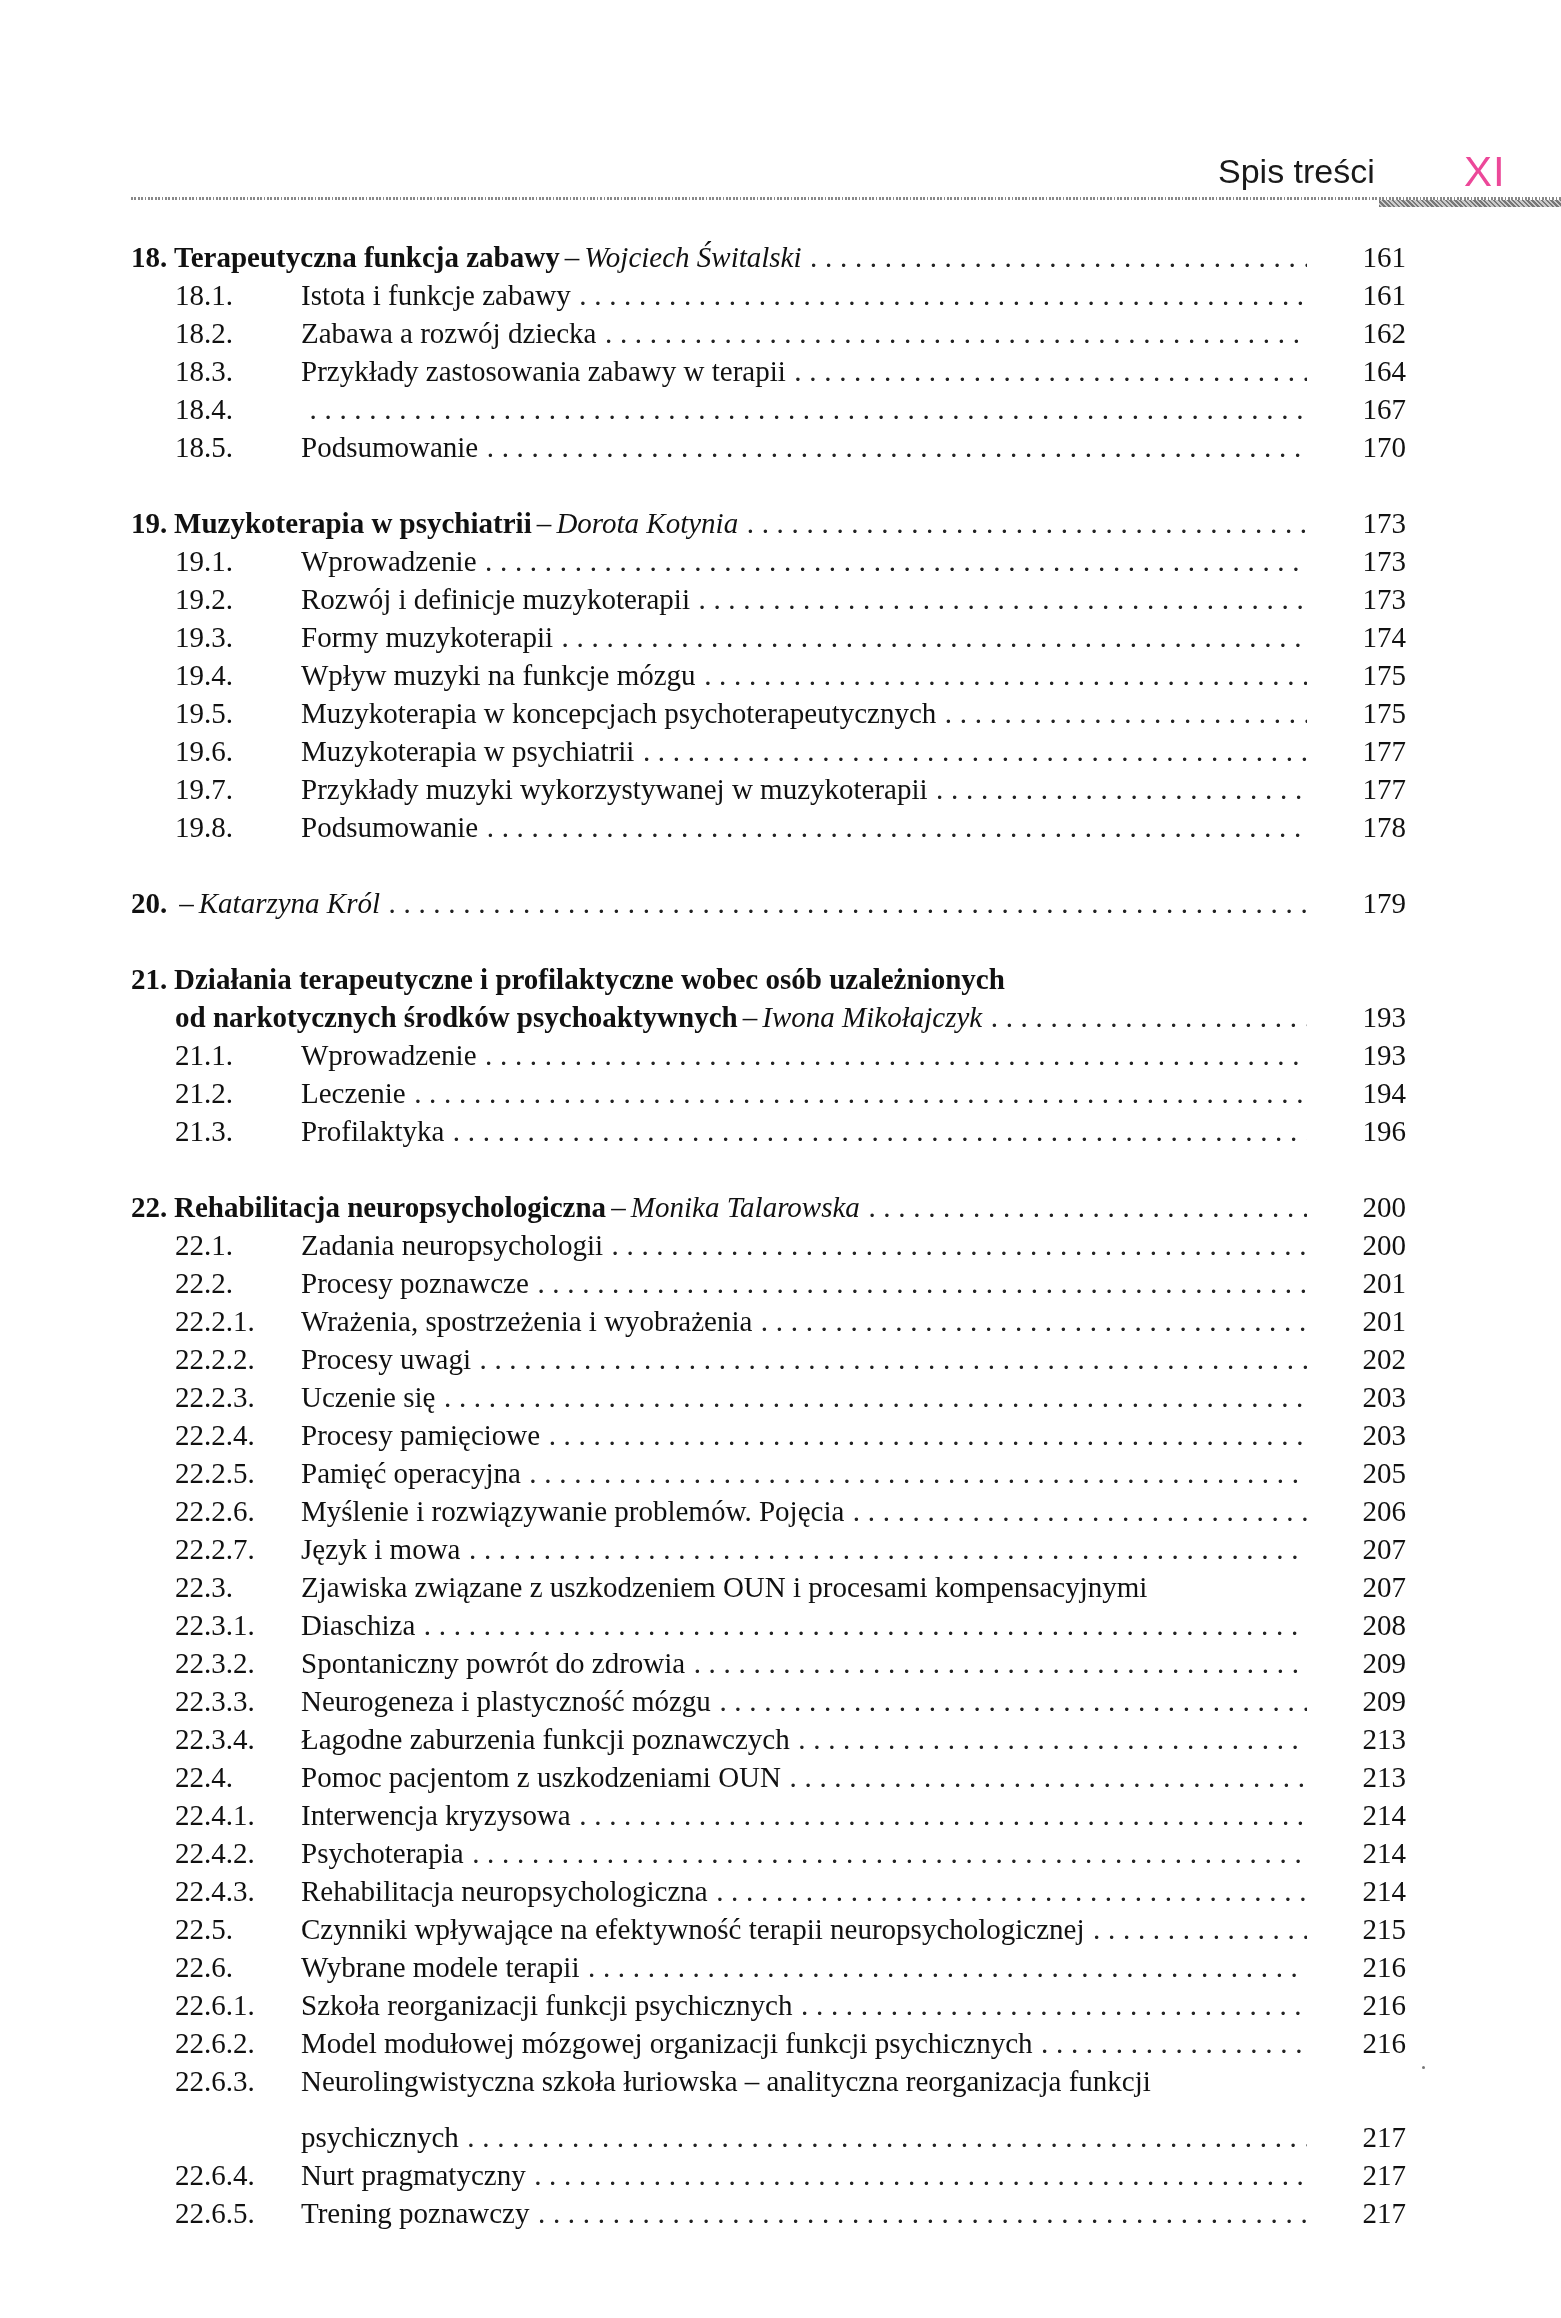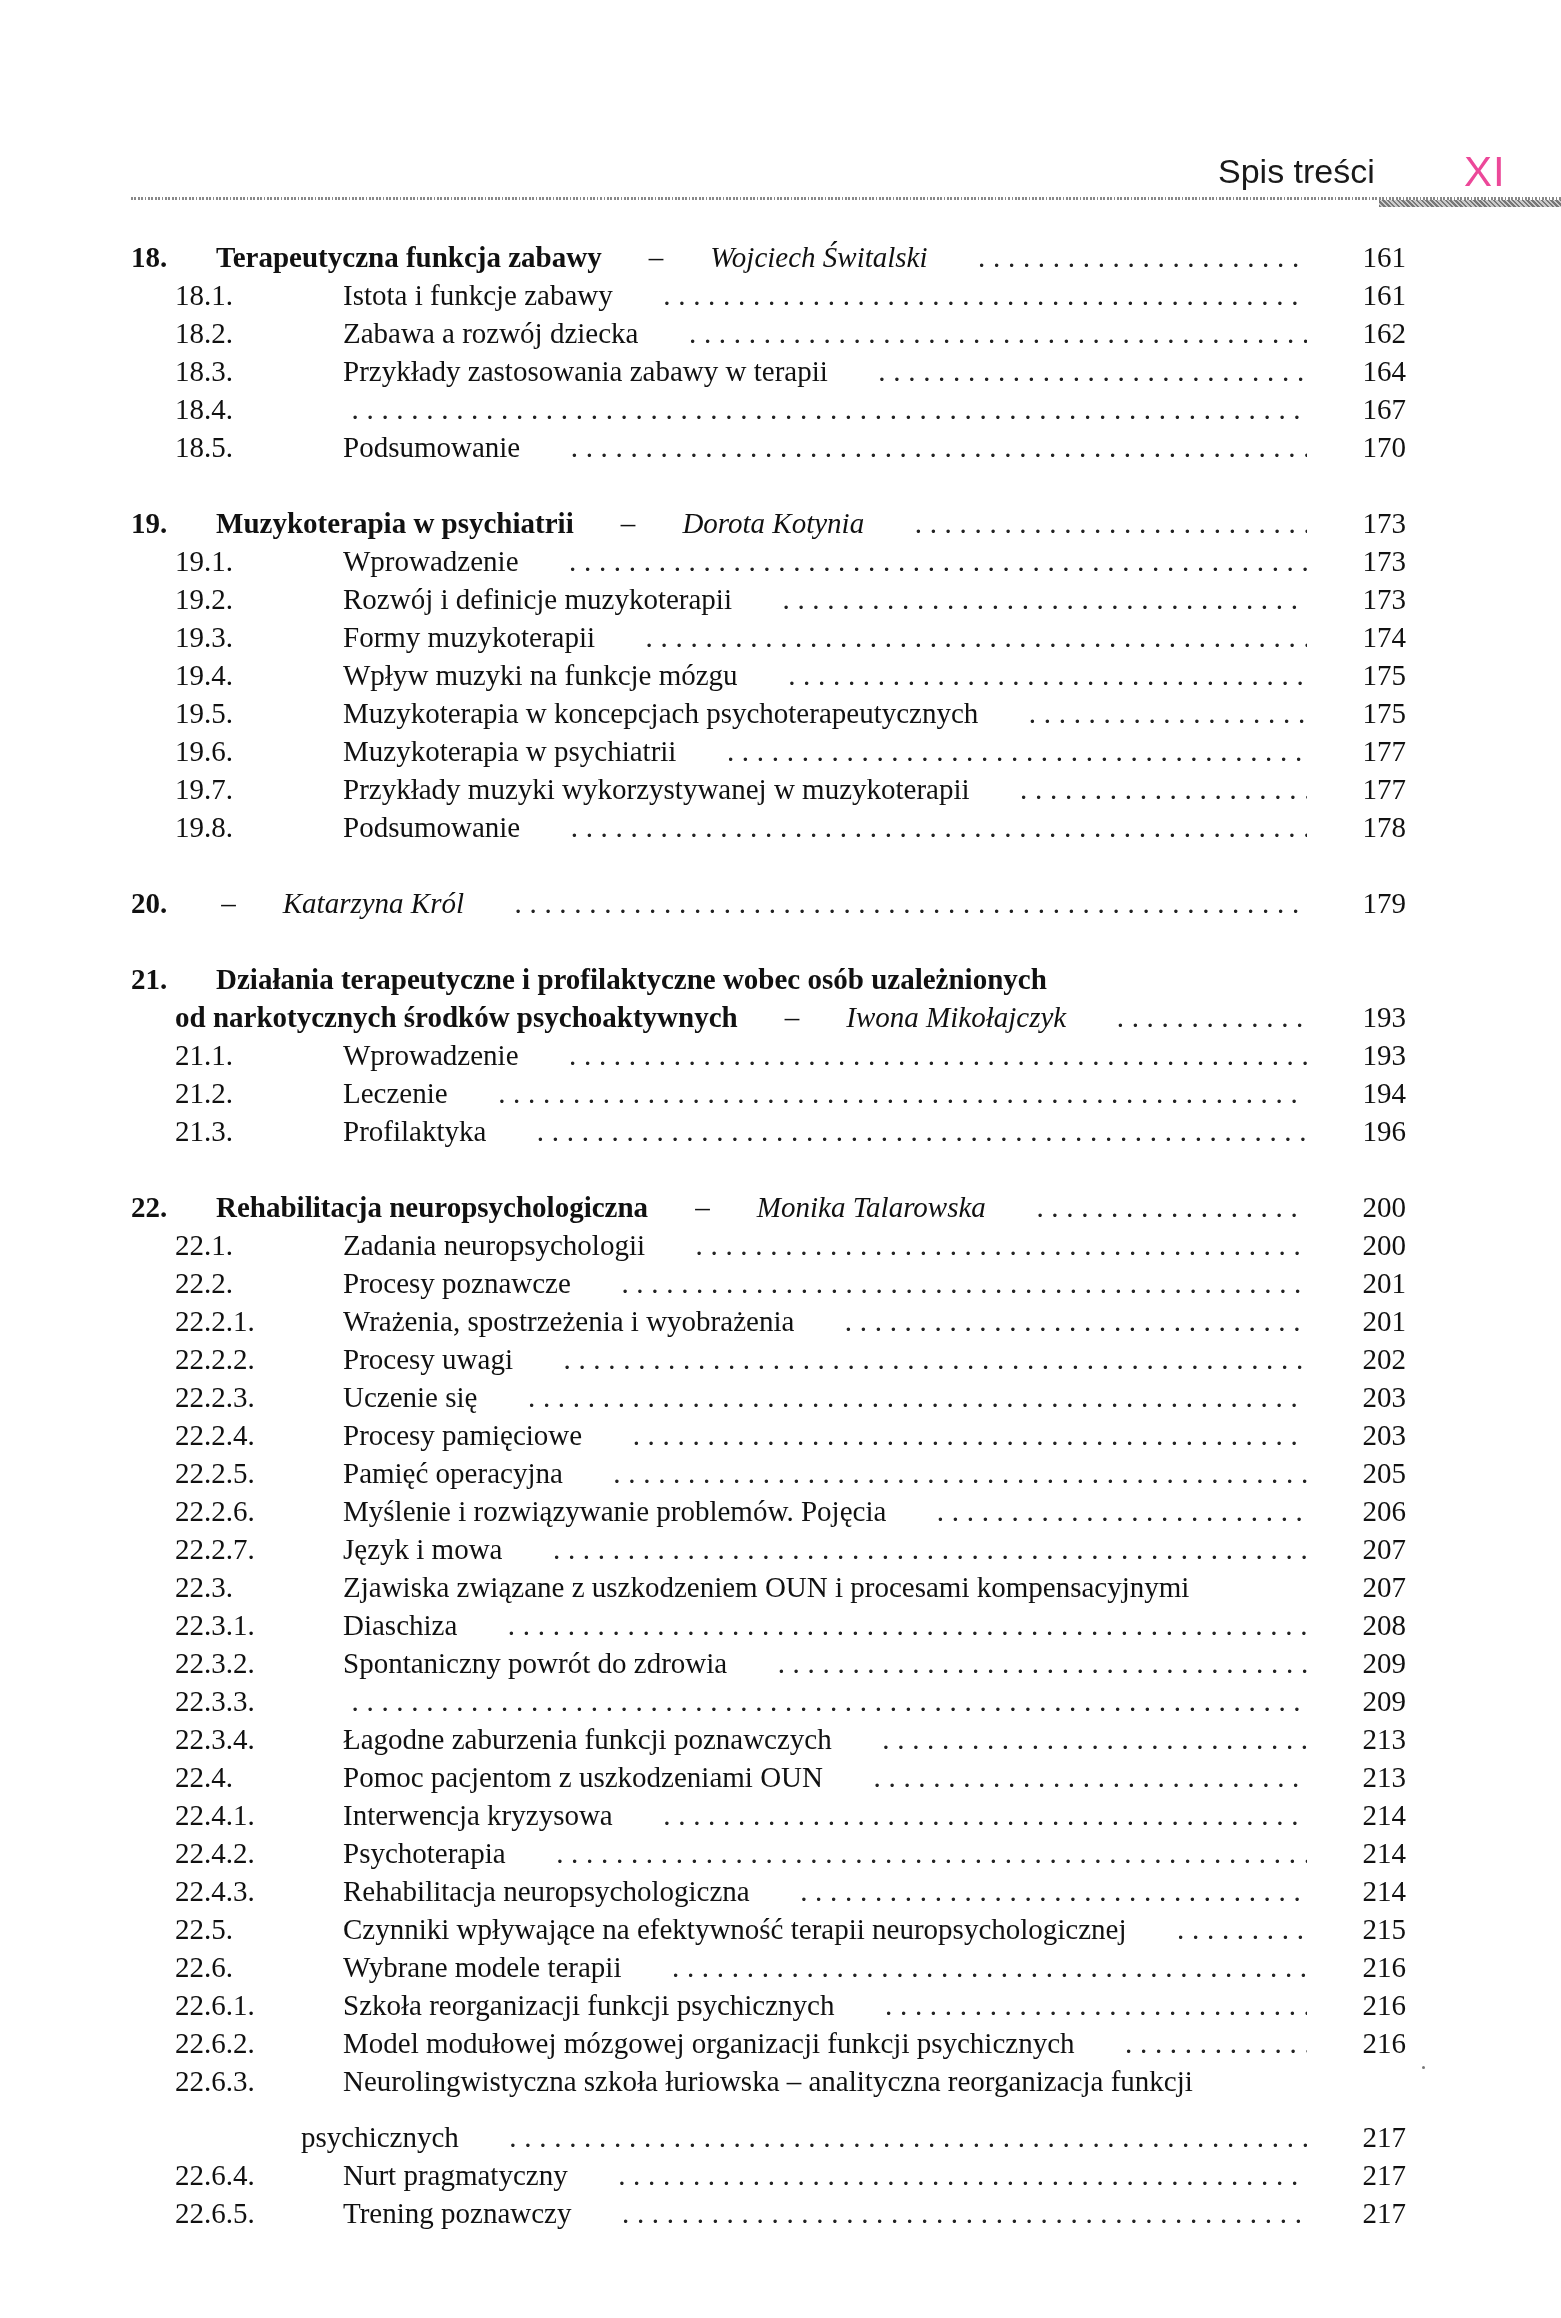--- a/index.html
+++ b/index.html
@@ -27,21 +27,21 @@
     background: repeating-linear-gradient(45deg, #777 0 1.7px, #ccc 1.7px 3.4px);
   }
   .toc {
     position: absolute; left: 131px; top: 238px; width: 1275px;
   }
   .chapter { margin-bottom: 38px; }
   .row {
     display: flex; align-items: baseline; height: 38px; line-height: 38px;
     font-size: 29px;
   }
-  .row .title-wrap { display: flex; align-items: baseline; flex: 1; min-width: 0; overflow: hidden; white-space: nowrap; gap: 42px; }
+  .row .title-wrap { display: flex; align-items: baseline; flex: 1; min-width: 0; overflow: hidden; white-space: nowrap; }
   .row .leader {
     flex: 1; overflow: hidden; white-space: nowrap; margin: 0 6.8px 0 8.5px;
     letter-spacing: 7.7px; color: #222;
   }
   .row .page { width: 68px; text-align: right; padding-left: 24px; }
   .ch-row .num { font-weight: bold; width: auto; margin-right: 6.8px; }
   .ch-row .ch-title { font-weight: bold; }
   .ch-row .dash { margin: 0 5.1px; }
   .ch-row .author { font-style: italic; }
   .sub-row .num { width: 126px; padding-left: 44px; flex-shrink: 0; }
@@ -350,20 +350,21 @@
         <div class="title-wrap">
           <span class="num">22.3.2.</span>
           <span class="sub-title">Spontaniczny powrót do zdrowia</span>
           <span class="leader">................................................................................................................................</span>
         </div>
         <span class="page">209</span>
       </div>
     <div class="row sub-row">
         <div class="title-wrap">
           <span class="num">22.3.3.</span>
+          <span class="sub-title">Neurogeneza i plastyczność mózgu</span>
           <span class="leader">................................................................................................................................</span>
         </div>
         <span class="page">209</span>
       </div>
     <div class="row sub-row">
         <div class="title-wrap">
           <span class="num">22.3.4.</span>
           <span class="sub-title">Łagodne zaburzenia funkcji poznawczych</span>
           <span class="leader">................................................................................................................................</span>
         </div>

